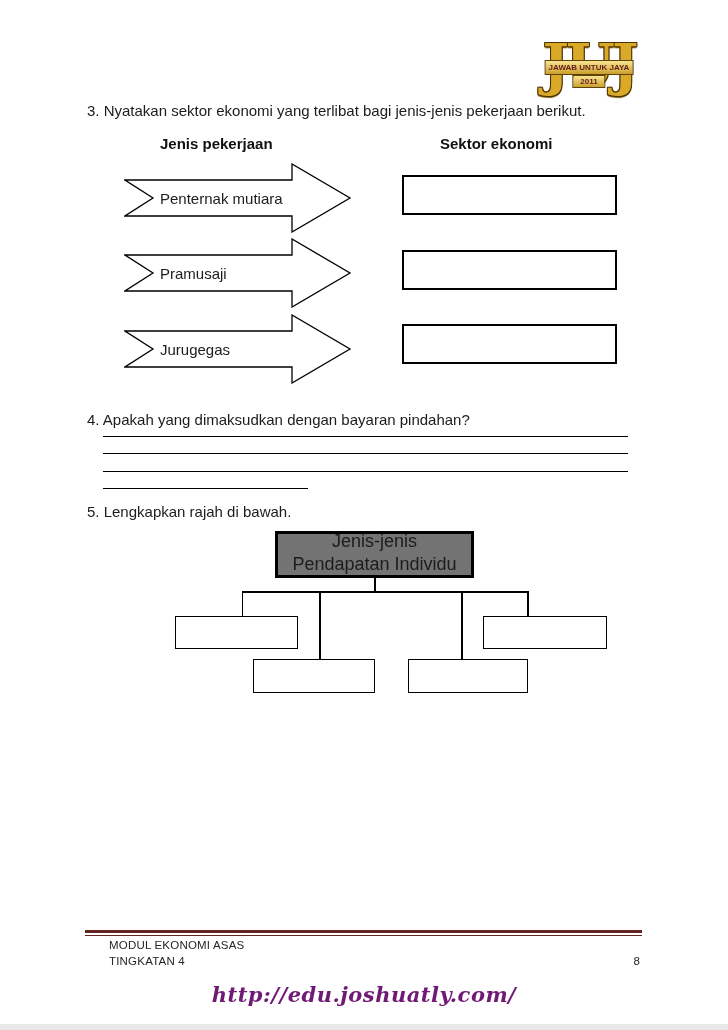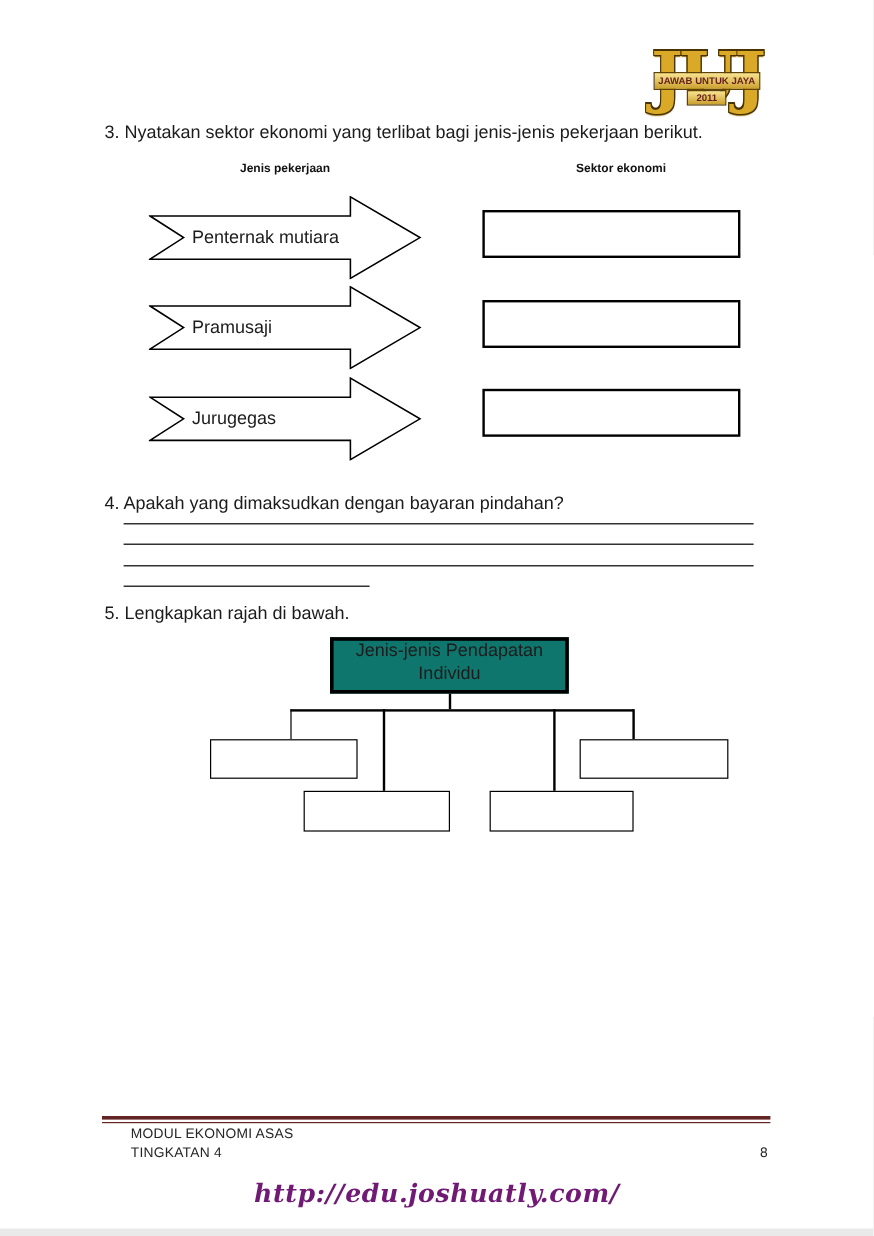--- a/index.html
+++ b/index.html
@@ -4,21 +4,21 @@
 <style>
   * { margin:0; padding:0; box-sizing:border-box; }
   html,body { background:#e9e9e9; }
   .page {
     position:relative; width:728px; height:1024px; margin:0 auto;
     background:#ffffff; overflow:hidden;
     font-family:"Liberation Sans", sans-serif; color:#1a1a1a;
   }
   .abs { position:absolute; }
   .qtext { font-size:15px; color:#1c1c1c; }
-  .colhdr { font-size:10px; font-weight:bold; color:#111;margin-left:40px; }
+  .colhdr { font-size:15px; font-weight:bold; color:#111; }
 
   
   .logo { left:534px; top:34px; width:110px; height:66px; text-align:center; }
   .logo-text {
     font-family:"DejaVu Serif", serif; font-weight:bold; font-size:56px; line-height:60px;
     letter-spacing:-3px; color:#d9a927;
     text-shadow:-1px -1px 0 #4a3302, 1px -1px 0 #4a3302, -1px 1px 0 #4a3302,
                  1px 1px 0 #4a3302, 0 2px 1px #8a6207;
   }
   .logo-banner, .logo-year {
@@ -35,23 +35,23 @@
   .arrow-wrap svg { display:block; width:228px; height:70px; }
   .arrow-label {
     position:absolute; left:36px; top:50%; transform:translateY(-50%);
     font-size:15px; color:#1c1c1c; white-space:nowrap;
   }
 
   
   .ansbox { border:2px solid #000; background:#fff; }
   .diabox { border:1.5px solid #000; background:#fff; }
   .rootbox {
-    border:3px solid #000; background:#0f766e;
-    display:flex; align-items:flex-start; justify-content:center; text-align:center;
-    font-size:15px; line-height:1.25; padding:0 10px; color:#1c1c1c;
+    border:3px solid #000; background:#737373;
+    display:flex; align-items:flex-end; justify-content:center; text-align:center;
+    font-size:18px; line-height:1.25; padding:0 10px; color:#1c1c1c;
   }
   .cline { background:#000; }
 
   
   .wline { border-bottom:1.6px solid #000; height:0; }
 
   
   .footrule { border-top:3px solid #632423; border-bottom:1px solid #632423; height:6px; }
   .foottext { font-size:11.5px; color:#262626; letter-spacing:0.2px;padding-left:24px; }
   .url {

